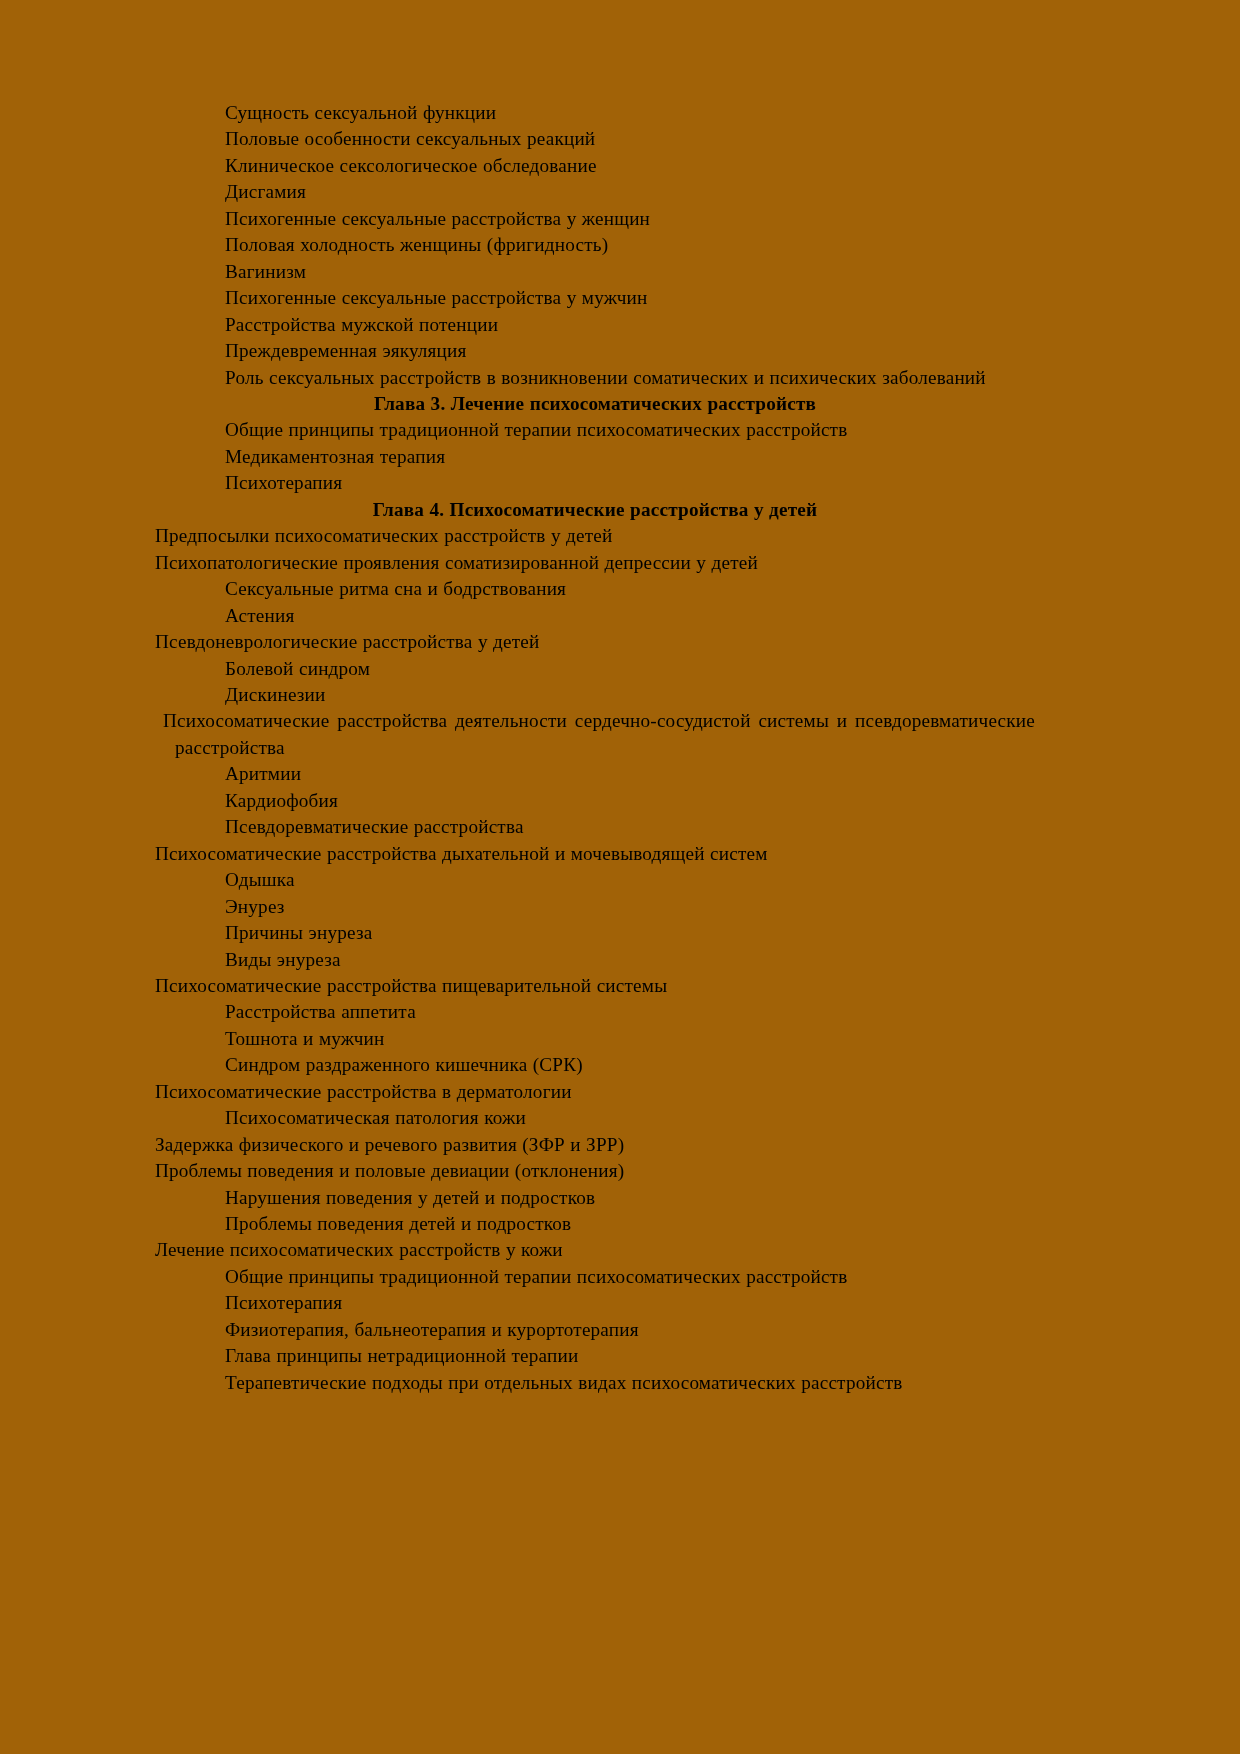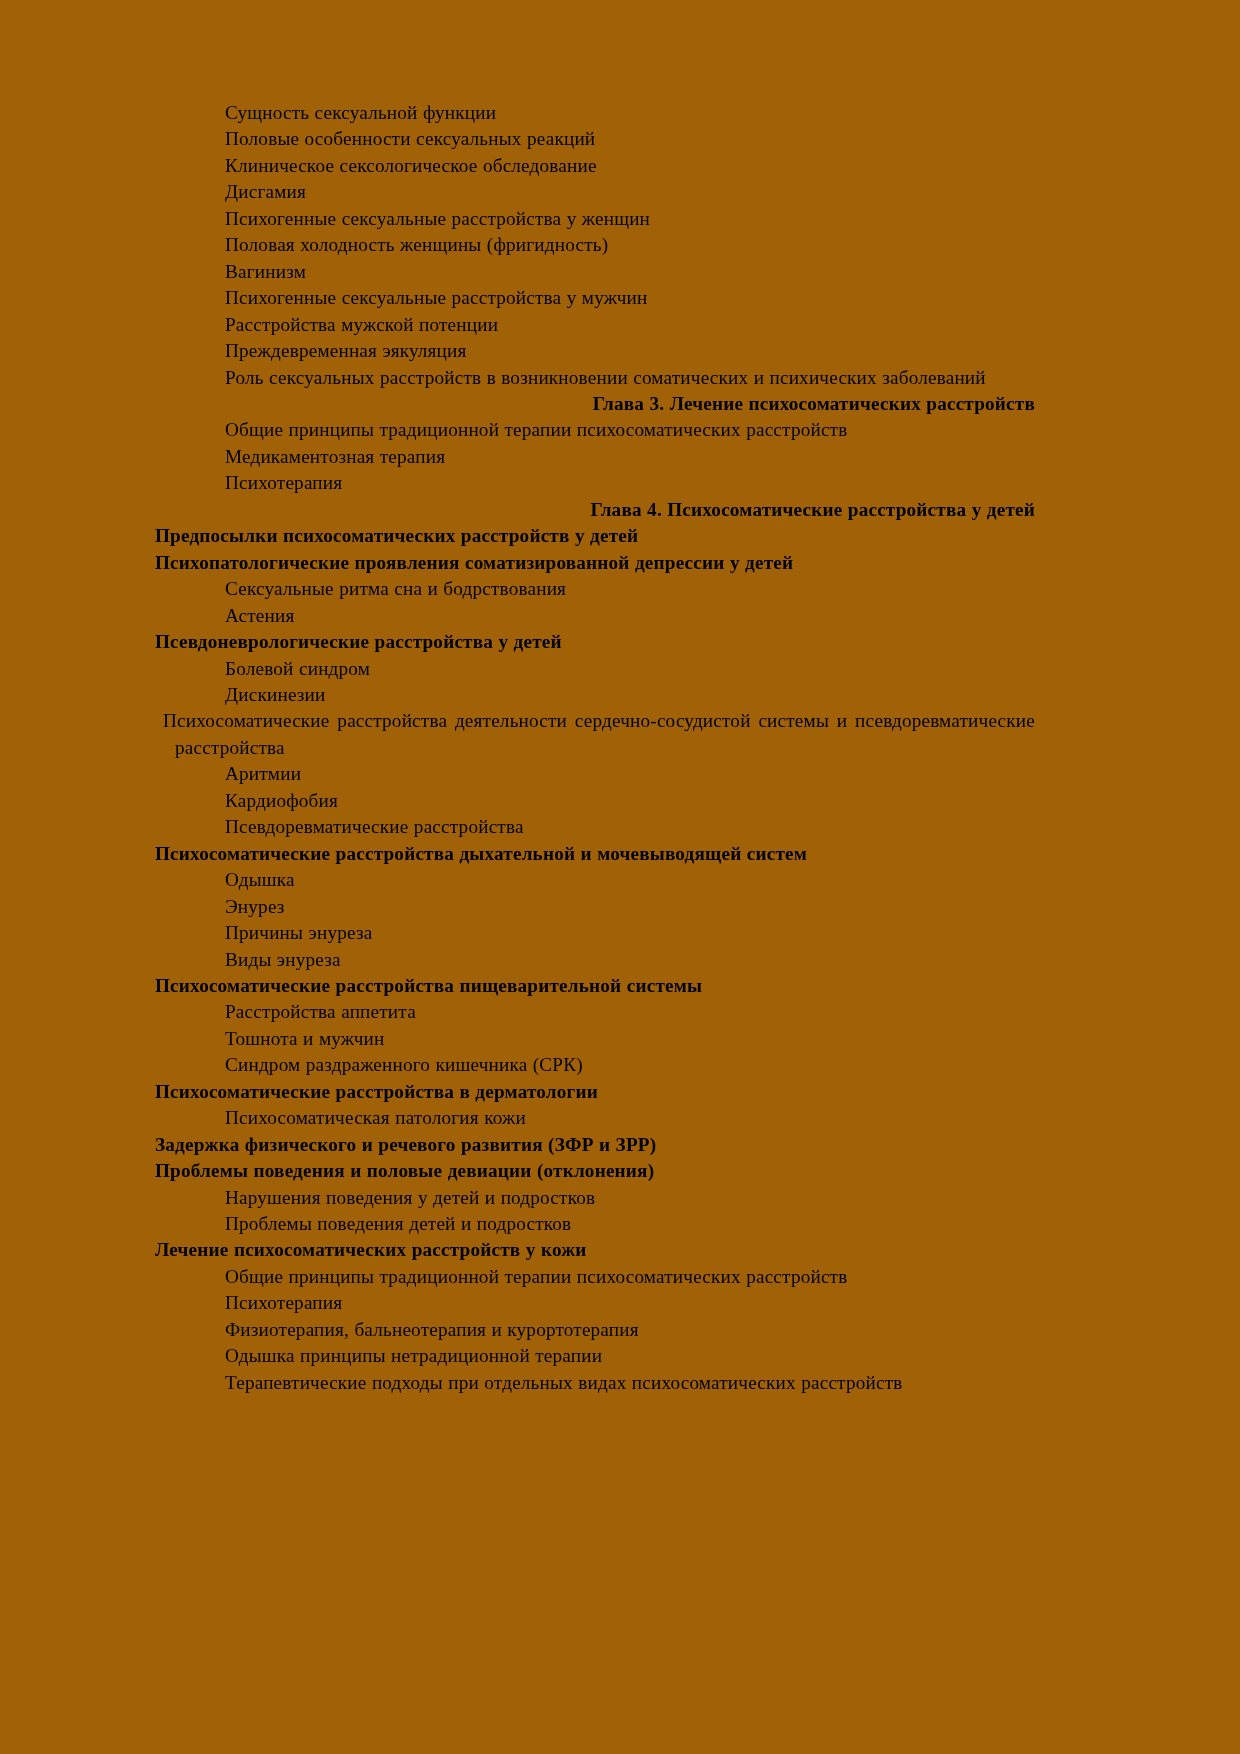--- a/index.html
+++ b/index.html
@@ -31,32 +31,31 @@
     font-size: 19.2px;
     line-height: 26.45px;
     letter-spacing: 0.01em;
     white-space: pre-wrap;
     word-spacing: 0.02em;
   }
   
   .lvl0 {
     margin-left: 0;
     text-align: left;
-    font-weight: bold;
   }
   
   .lvl1 {
     margin-left: 70px;
     text-align: left;
   }
   
   .chapter {
     margin-left: 0;
     font-weight: bold;
-    text-align: right;
+    text-align: center;
   }
   
   .just-indent {
     margin-left: 0;
     text-indent: 70px;
     text-align: justify;
     text-justify: inter-word;
   }
   
   .just-hang {
@@ -111,16 +110,16 @@
       <div class="line lvl0">Психосоматические расстройства в дерматологии</div>
       <div class="line lvl1">Психосоматическая патология кожи</div>
       <div class="line lvl0">Задержка физического и речевого развития (ЗФР и ЗРР)</div>
       <div class="line lvl0">Проблемы поведения и половые девиации (отклонения)</div>
       <div class="line lvl1">Нарушения поведения у детей и подростков</div>
       <div class="line lvl1">Проблемы поведения детей и подростков</div>
       <div class="line lvl0">Лечение психосоматических расстройств у кожи</div>
       <div class="line lvl1">Общие принципы традиционной терапии психосоматических расстройств</div>
       <div class="line lvl1">Психотерапия</div>
       <div class="line lvl1">Физиотерапия, бальнеотерапия и курортотерапия</div>
-      <div class="line lvl1">Одышка принципы нетрадиционной терапии</div>
+      <div class="line lvl1">Глава принципы нетрадиционной терапии</div>
       <div class="line lvl1">Терапевтические подходы при отдельных видах психосоматических расстройств</div>
     </div>
 </div>
 
 </body></html>

